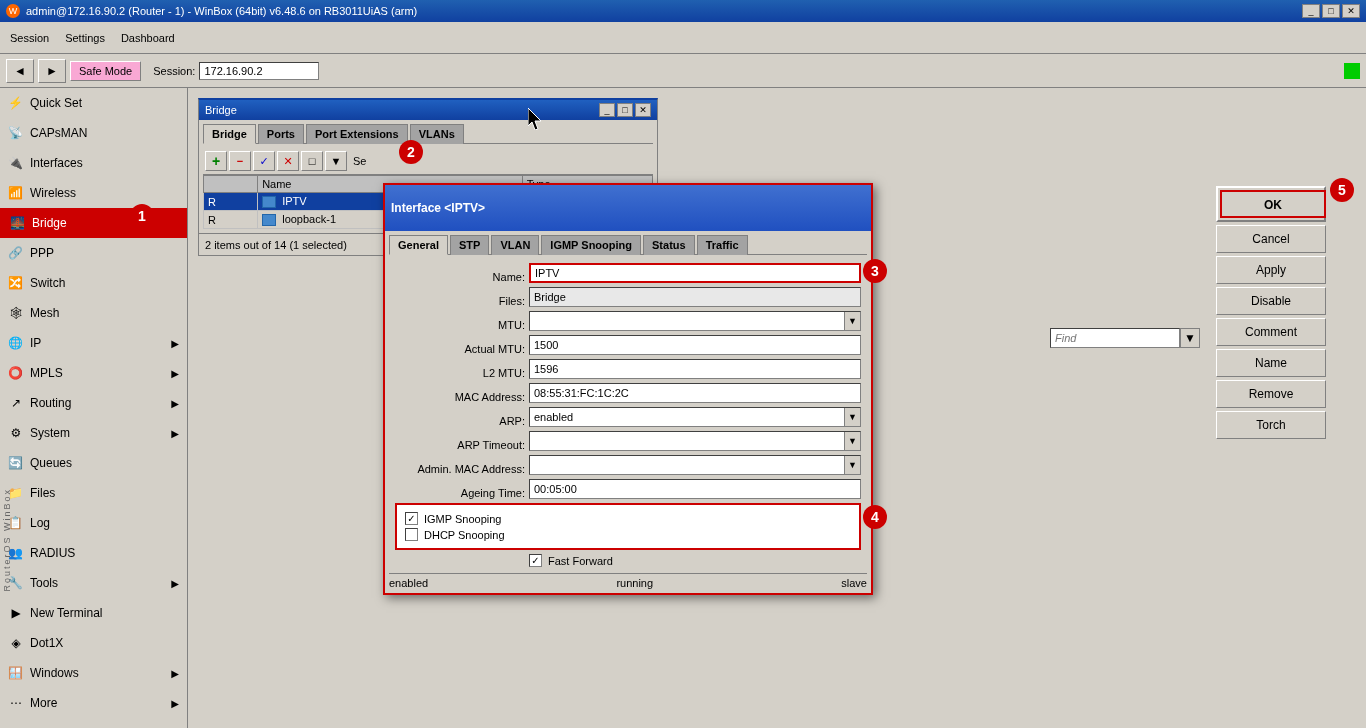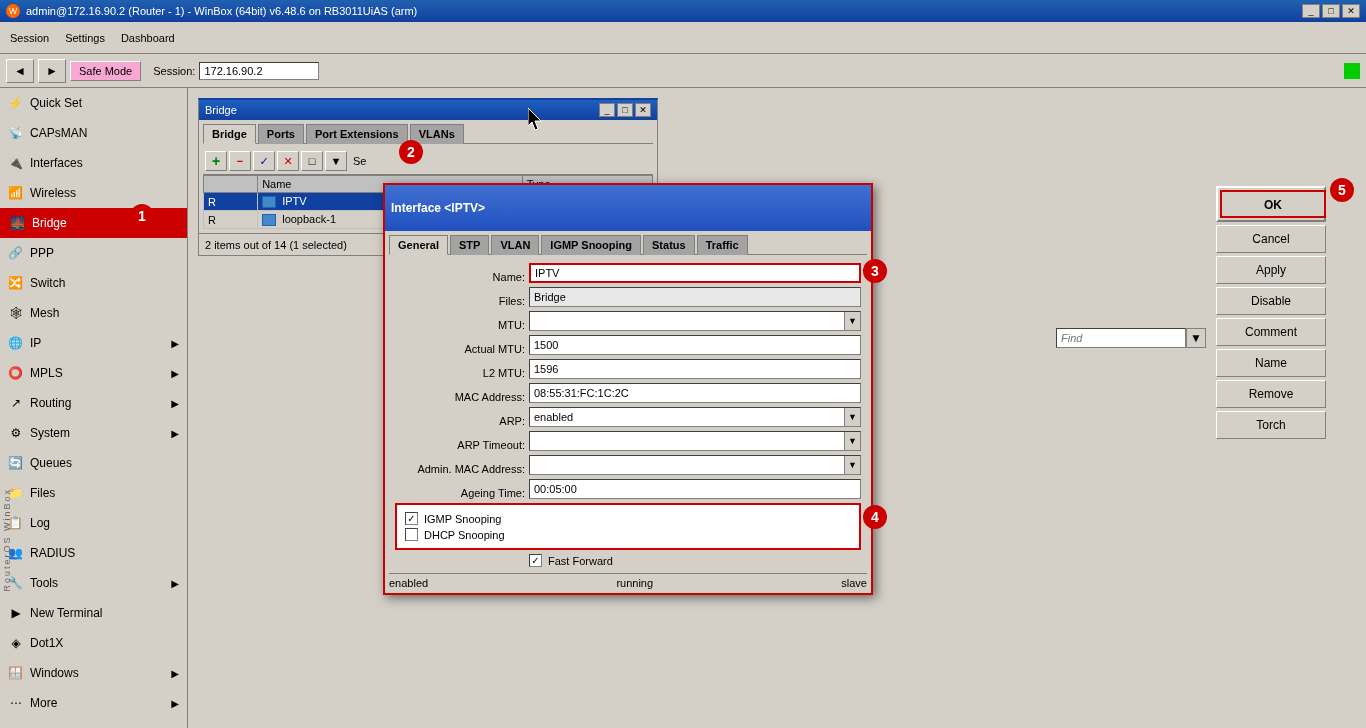--- a/index.html
+++ b/index.html
@@ -783,21 +783,21 @@
 
       <button class="action-btn">Cancel</button>
       <button class="action-btn">Apply</button>
       <button class="action-btn">Disable</button>
       <button class="action-btn">Comment</button>
       <button class="action-btn">Name</button>
       <button class="action-btn">Remove</button>
       <button class="action-btn">Torch</button>
     </div>
 
-    <div style="position:absolute; right:160px; top:240px; display:flex; align-items:center; z-index:50;margin-left:36px;">
+    <div style="position:absolute; right:166px; top:240px; display:flex; align-items:center; z-index:50;margin-left:36px;">
       <input class="find-input" placeholder="Find" style="color: rgb(128, 128, 128); font-style: italic; background: white; border-width: 1px; border-style: solid; border-color: rgb(64, 64, 64) rgb(128, 128, 128) rgb(128, 128, 128) rgb(64, 64, 64); border-image: initial; width: 130px; height: 20px; padding: 1px 4px; font-size: 11px;">
       <div class="find-arrow" style="width:20px; height:20px; background:#d4d0c8; border:1px solid #808080; display:flex; align-items:center; justify-content:center; cursor:pointer;">▼</div>
     </div>
 
     <div style="position:absolute; top:20px; left:340px; z-index:999; pointer-events:none;">
       <svg width="16" height="22" viewBox="0 0 16 22">
         <polygon points="0,0 0,18 4,14 7,22 10,21 7,13 13,13" fill="black" stroke="white" stroke-width="1"></polygon>
       </svg>
     </div>
 

